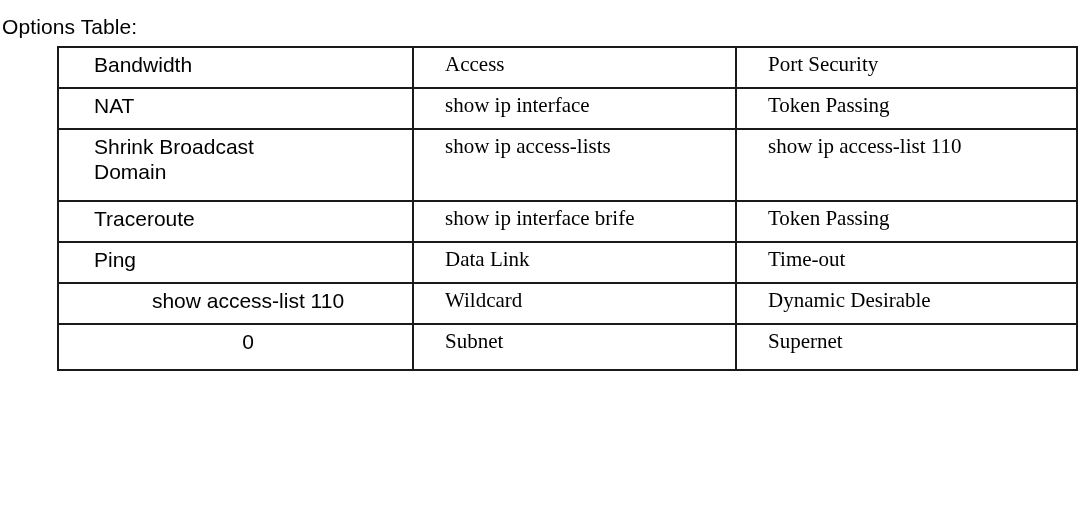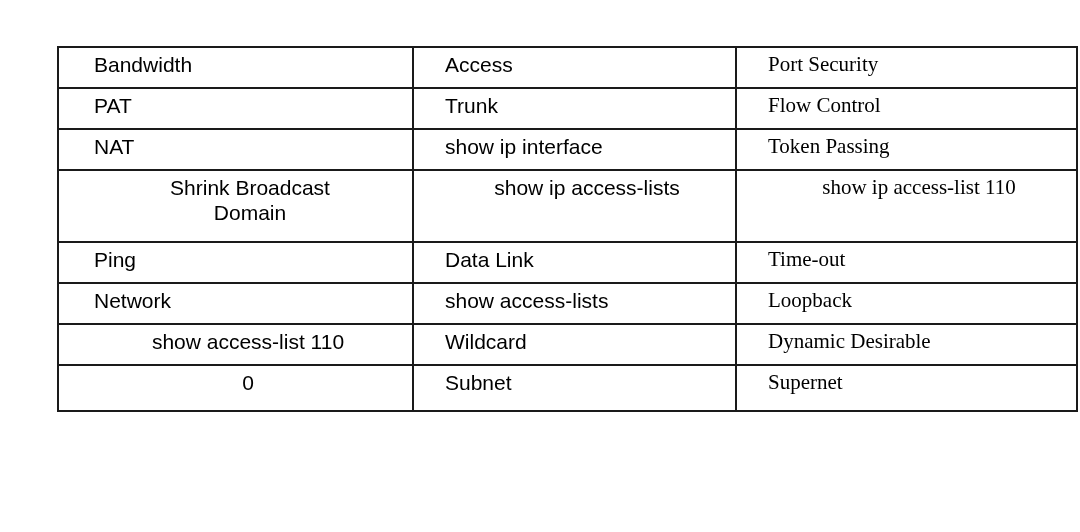--- a/index.html
+++ b/index.html
@@ -53,88 +53,84 @@
     color: #000000;
     vertical-align: top;
     padding: 4px 6px 5px 6px;
     overflow: hidden;
     white-space: pre-wrap;
     margin-top: 8px;
   }
 
   
   .col-a { width: 341px; }
-  .col-b { width: 309px; }
+  .col-b { width: 309px; font-family: Liberation Serif, serif; }
   .col-c { width: 327px; }
 
   
   .options-table td .cell-text {
     display: block;
   }
   .options-table td.col-a .cell-text { padding-left: 29px; }
   .options-table td.col-b .cell-text { padding-left: 25px; }
   .options-table td.col-c .cell-text { padding-left: 25px; font-family: Liberation Serif, serif; }
 
   
   .options-table tr.row-indent-left td.col-a .cell-text { padding-left: 25px; text-align: center; }
 
   
   .options-table tr.row-std td { height: 30px; }
   
-  .options-table tr.row-tall td { height: 61px; text-align: center; }
+  .options-table tr.row-tall td { height: 61px; }
   
   .options-table tr.row-last td { height: 31px; padding-bottom: 9px; }
 </style>
 </head>
 <body>
 
 <div id="page">
 
+  <div class="caption">Options Table:</div>
 
   <table class="options-table">
     <tbody>
 
       <tr class="row-std">
         <td class="col-a"><span class="cell-text">Bandwidth</span></td>
         <td class="col-b"><span class="cell-text">Access</span></td>
         <td class="col-c"><span class="cell-text">Port Security</span></td>
       </tr>
 
-      <tr class="row-std">
-        <td class="col-a"><span class="cell-text">PAT</span></td>
-        <td class="col-b"><span class="cell-text">Trunk</span></td>
-        <td class="col-c"><span class="cell-text">Flow Control</span></td>
-      </tr>
 
       <tr class="row-std">
         <td class="col-a"><span class="cell-text">NAT</span></td>
         <td class="col-b"><span class="cell-text">show ip interface</span></td>
         <td class="col-c"><span class="cell-text">Token Passing</span></td>
       </tr>
 
 
       <tr class="row-tall">
         <td class="col-a"><span class="cell-text">Shrink Broadcast
 Domain</span></td>
         <td class="col-b"><span class="cell-text">show ip access-lists</span></td>
         <td class="col-c"><span class="cell-text">show ip access-list 110</span></td>
       </tr>
 
+      <tr class="row-std">
+        <td class="col-a"><span class="cell-text">Traceroute</span></td>
+        <td class="col-b"><span class="cell-text">show ip interface brife</span></td>
+        <td class="col-c"><span class="cell-text">Token Passing</span></td>
+      </tr>
 
       <tr class="row-std">
         <td class="col-a"><span class="cell-text">Ping</span></td>
         <td class="col-b"><span class="cell-text">Data Link</span></td>
         <td class="col-c"><span class="cell-text">Time-out</span></td>
       </tr>
 
-      <tr class="row-std">
-        <td class="col-a"><span class="cell-text">Network</span></td>
-        <td class="col-b"><span class="cell-text">show access-lists</span></td>
-        <td class="col-c"><span class="cell-text">Loopback</span></td>
-      </tr>
 
       <tr class="row-std row-indent-left">
         <td class="col-a"><span class="cell-text">show access-list 110</span></td>
         <td class="col-b"><span class="cell-text">Wildcard</span></td>
         <td class="col-c"><span class="cell-text">Dynamic Desirable</span></td>
       </tr>
 
       <tr class="row-std row-last row-indent-left">
         <td class="col-a"><span class="cell-text">0</span></td>
         <td class="col-b"><span class="cell-text">Subnet</span></td>

